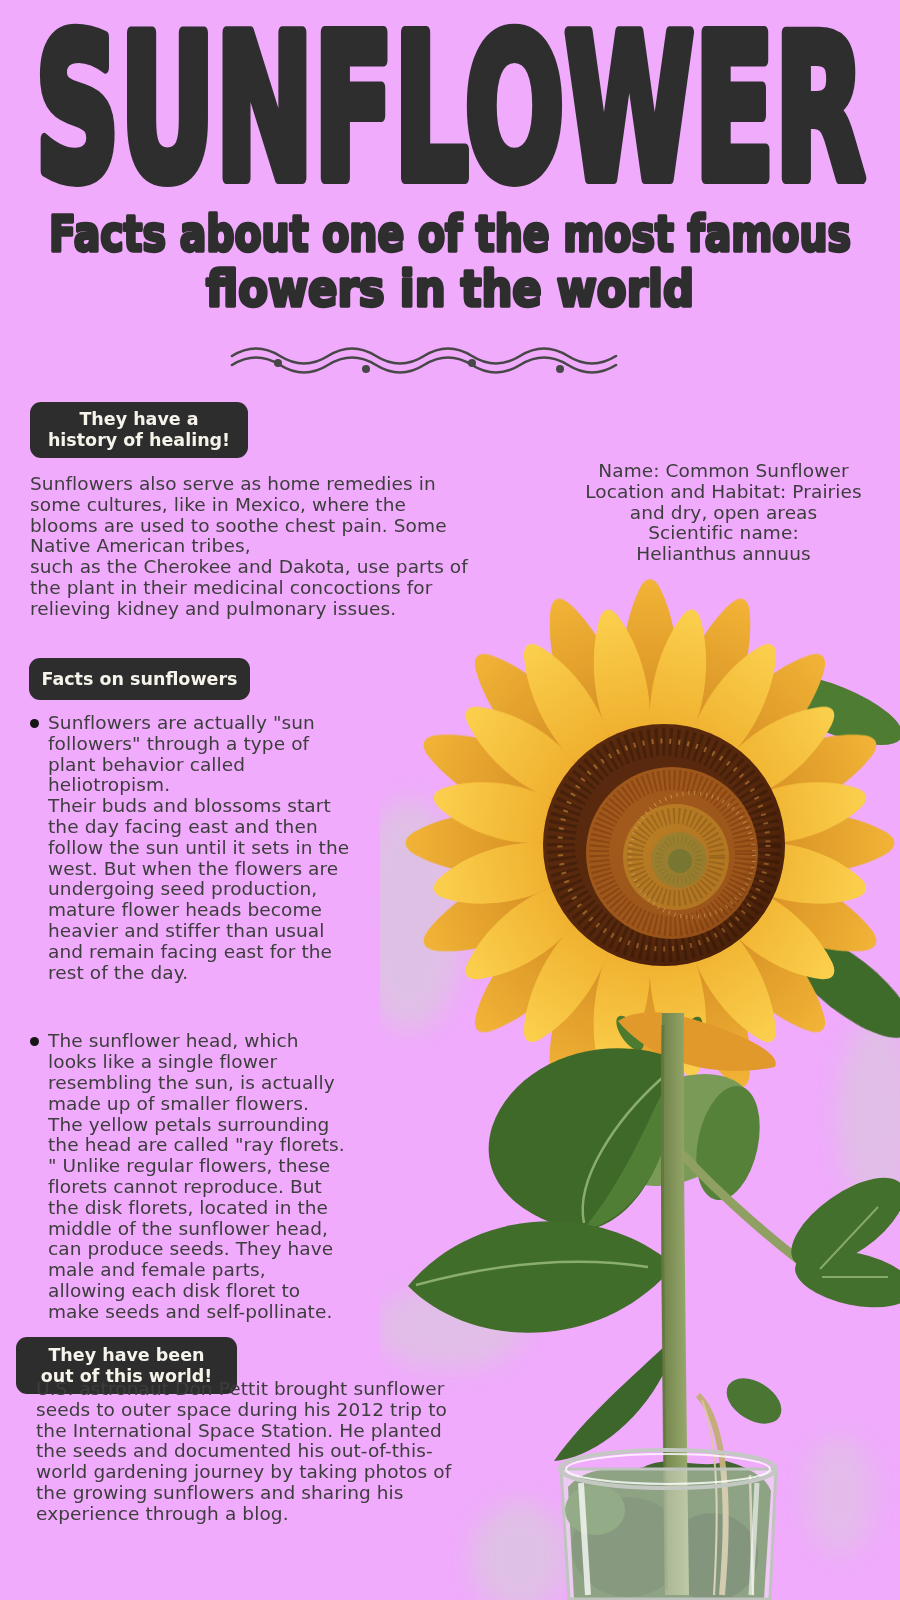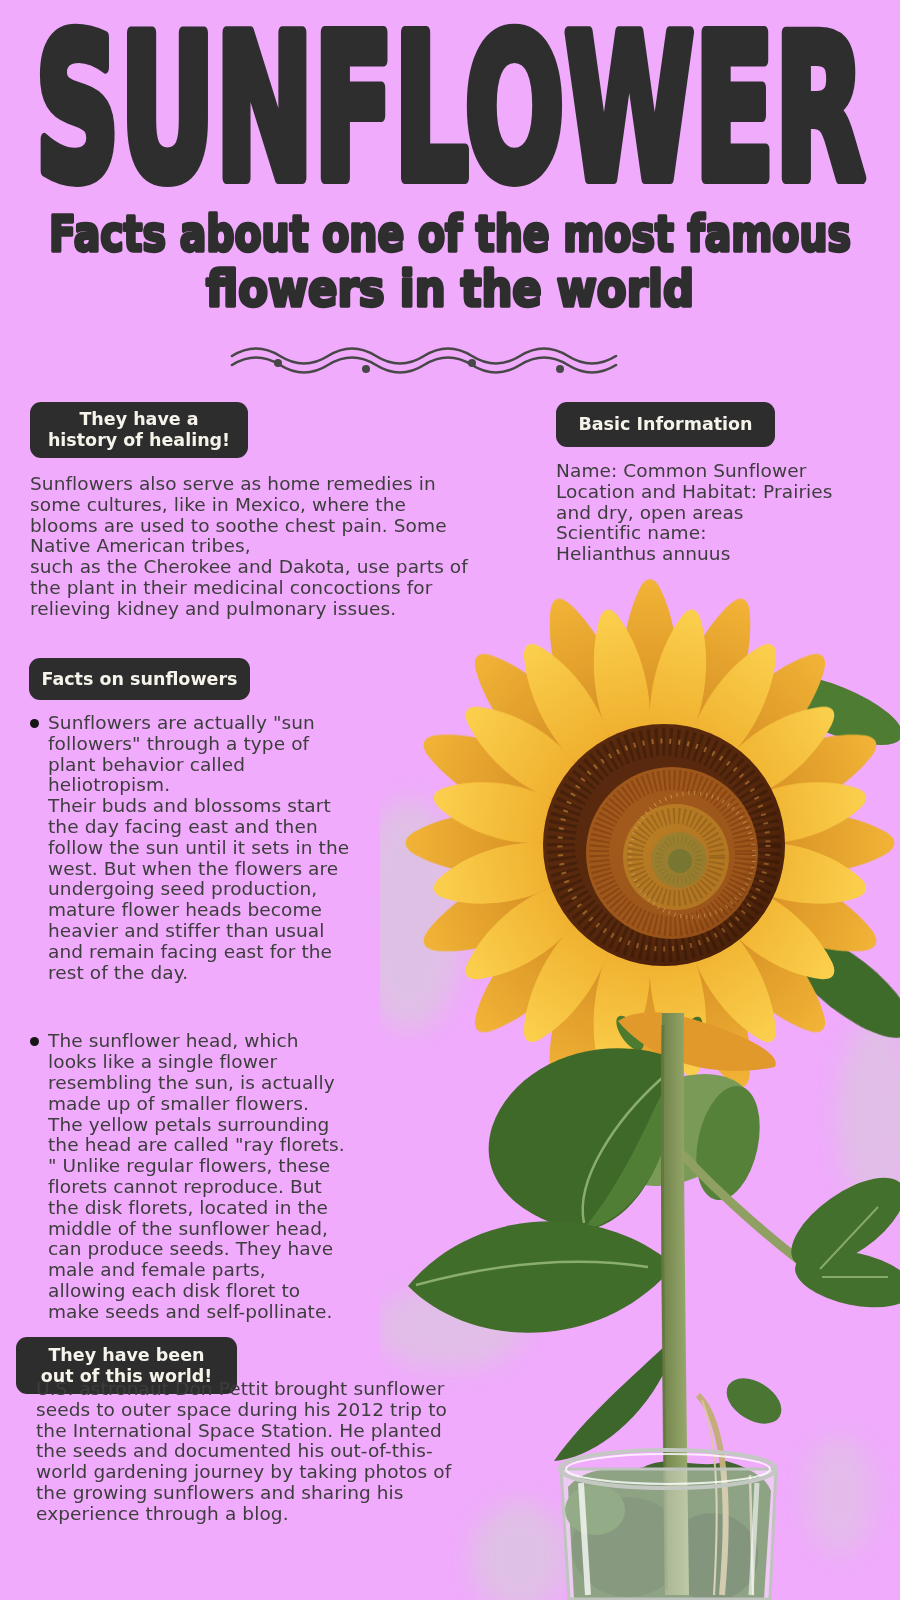--- a/index.html
+++ b/index.html
@@ -18,21 +18,21 @@
   }
   .badge-healing{left:30px;top:402px;width:218px;height:56px;}
   .badge-basic{left:556px;top:402px;width:219px;height:45px;}
   .badge-facts{left:29px;top:658px;width:221px;height:42px;align-items:center;}
   .badge-space{left:16px;top:1337px;width:221px;height:57px;}
   .body{
     position:absolute;color:#3d3d3d;font-size:18.5px;line-height:20.8px;
     white-space:pre-line;letter-spacing:0.1px;
   }
   .para-healing{left:30px;top:474px;width:478px;}
-  .para-basic{left:556px;top:461px;width:335px;}
+  .para-basic{left:556px;top:461px;width:335px;text-align:center;}
   .para-space{left:36px;top:1379px;width:478px;}
   .bullets{position:absolute;left:30px;top:713px;width:412px;}
   .bullet{display:flex;align-items:flex-start;}
   .bullet + .bullet{margin-top:48px;}
   .dot{flex:none;width:9px;height:9px;border-radius:50%;background:#161616;margin:6px 9px 0 0;}
   .bullet .btext{color:#3d3d3d;font-size:18.5px;line-height:20.8px;white-space:pre-line;letter-spacing:0.1px;}
   .flower-svg{left:380px;top:555px;}
 </style>
 </head>
 <body>
@@ -66,23 +66,20 @@
 history of healing!</span>
   </div>
   <div class="body para-healing">Sunflowers also serve as home remedies in
 some cultures, like in Mexico, where the
 blooms are used to soothe chest pain. Some
 Native American tribes,
 such as the Cherokee and Dakota, use parts of
 the plant in their medicinal concoctions for
 relieving kidney and pulmonary issues.</div>
 
-  <div class="badge badge-basic">
-    <span>Basic Information</span>
-  </div>
   <div class="body para-basic">Name: Common Sunflower
 Location and Habitat: Prairies
 and dry, open areas
 Scientific name:
 Helianthus annuus</div>
 
   <div class="badge badge-facts">
     <span>Facts on sunflowers</span>
   </div>
   <div class="bullets">

